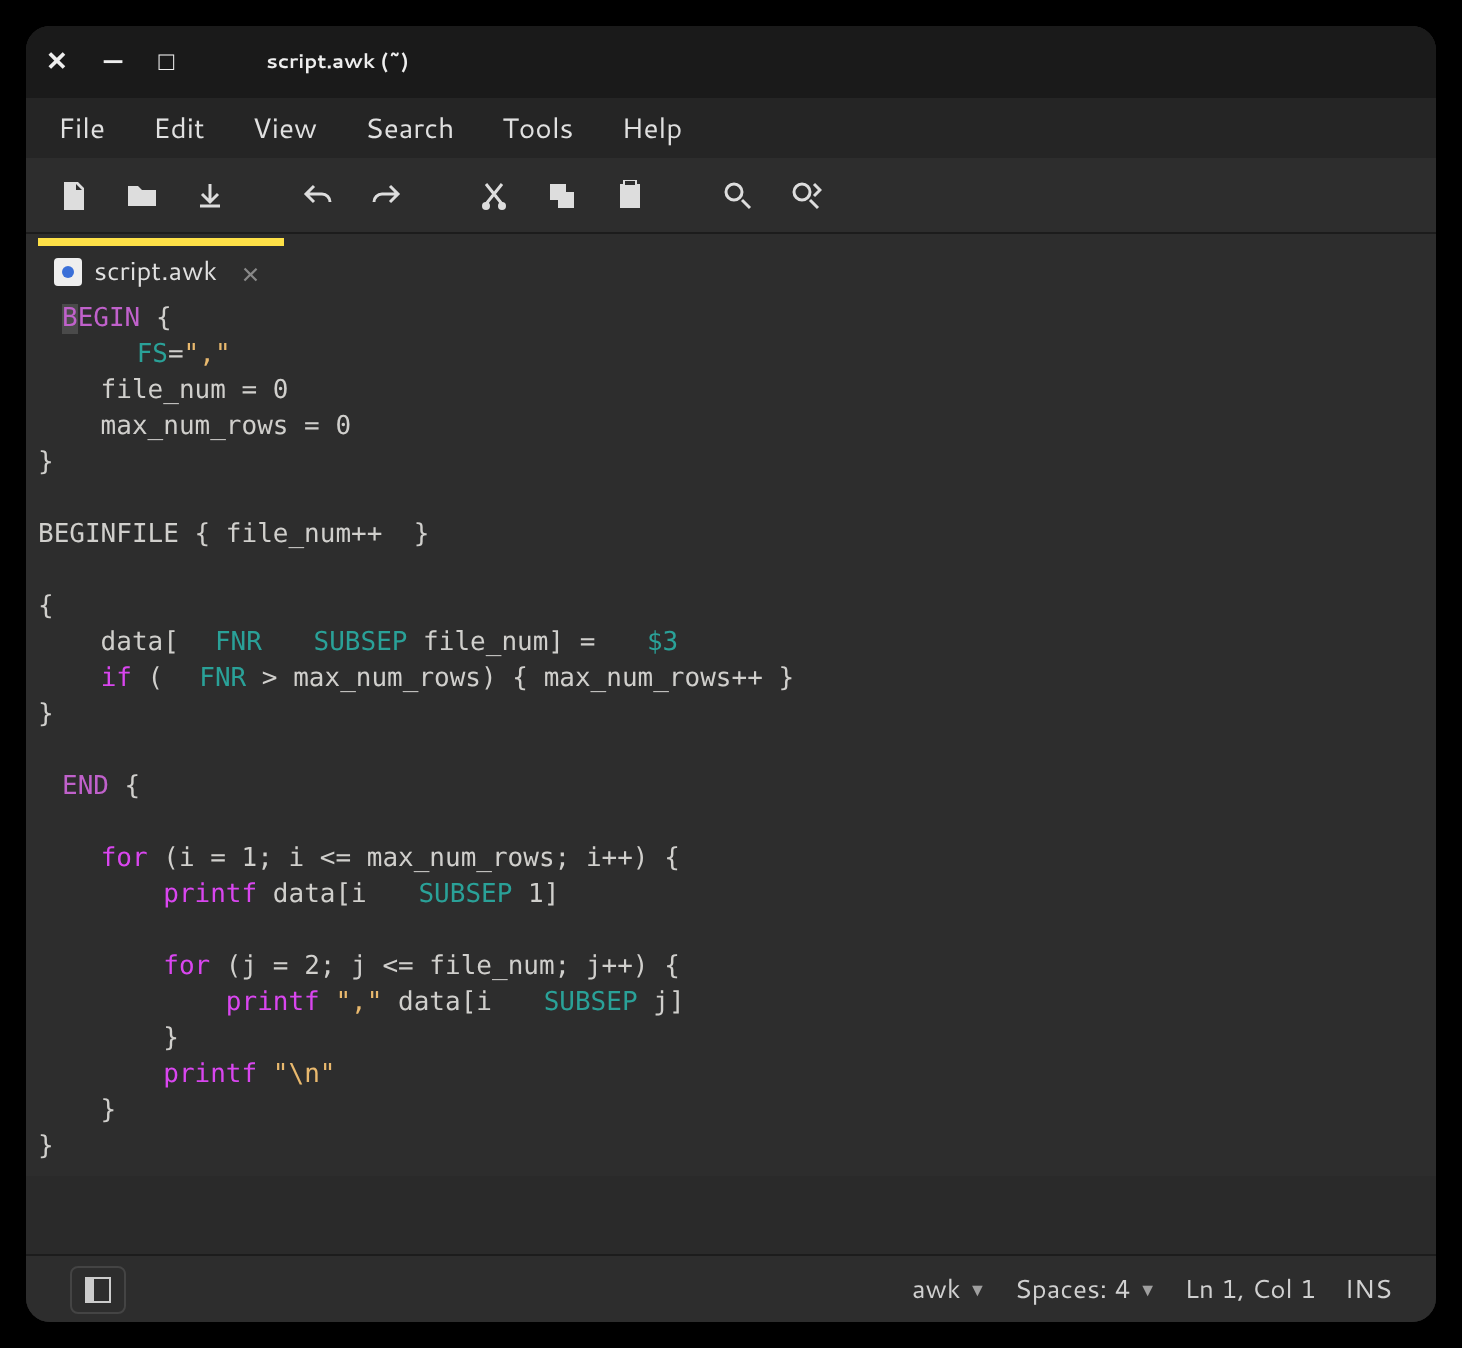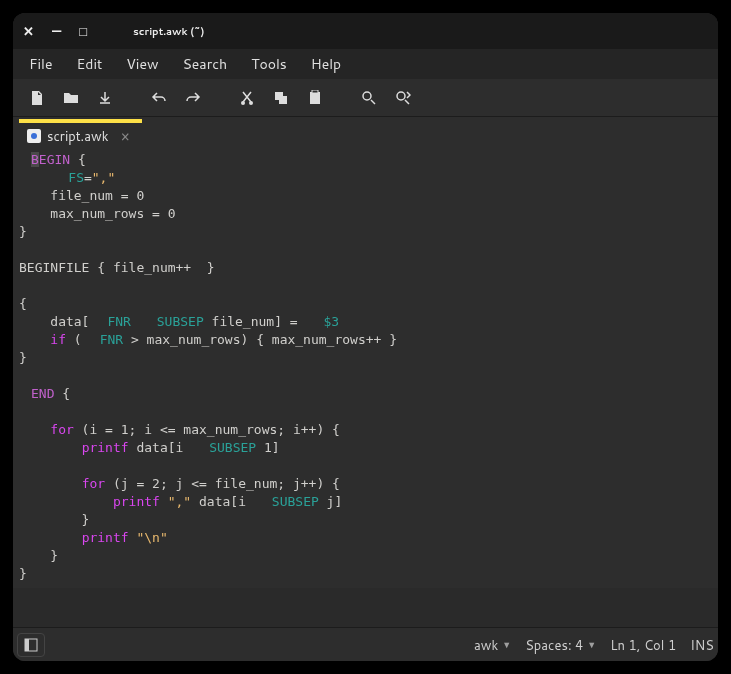--- a/index.html
+++ b/index.html
@@ -133,21 +133,21 @@
   .tok-kw2 { color: #d946ef; }
   .tok-cur { background: #4a4a4a; } 
 
   
   .statusbar {
     height: 34px;
     background: #2d2d2d;
     border-top: 1px solid #1c1c1c;
     display: flex;
     align-items: center;
-    padding: 0 4px;
+    padding: 0 22px;
     gap: 14px;
     color: #d0d0d0;
     font-size: 13px;
     margin-top: 39px;
   }
   .statusbar .sbtn {
     width: 28px;
     height: 24px;
     border: 1px solid #444;
     border-radius: 4px;

